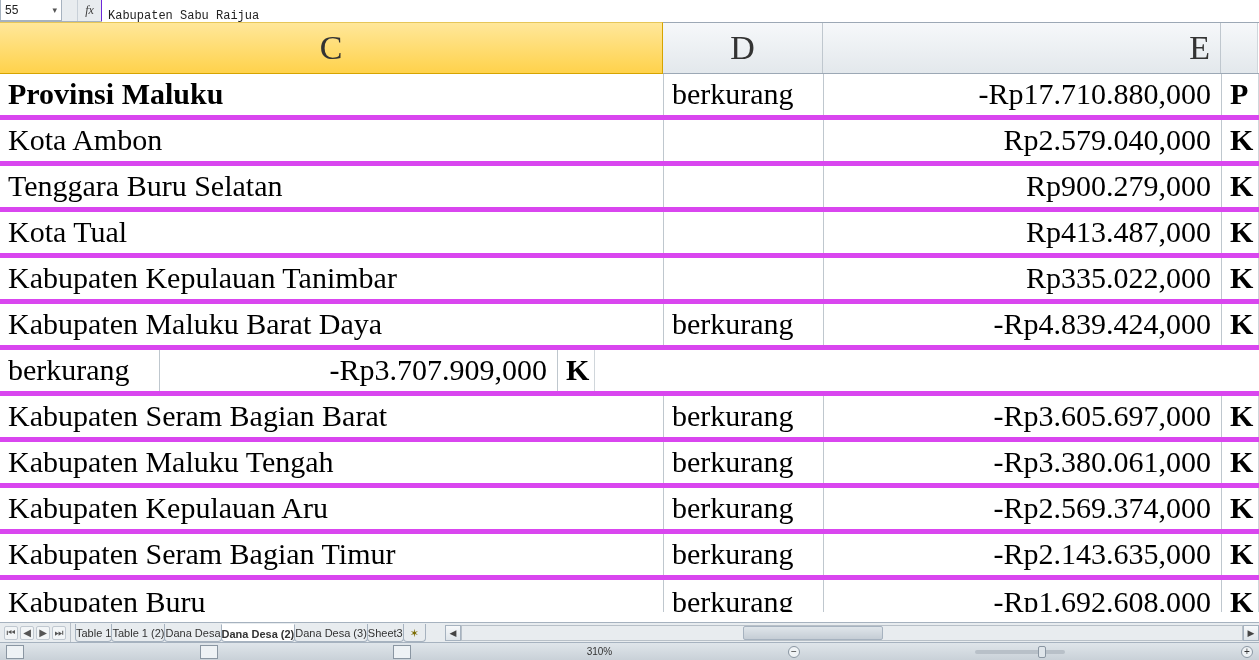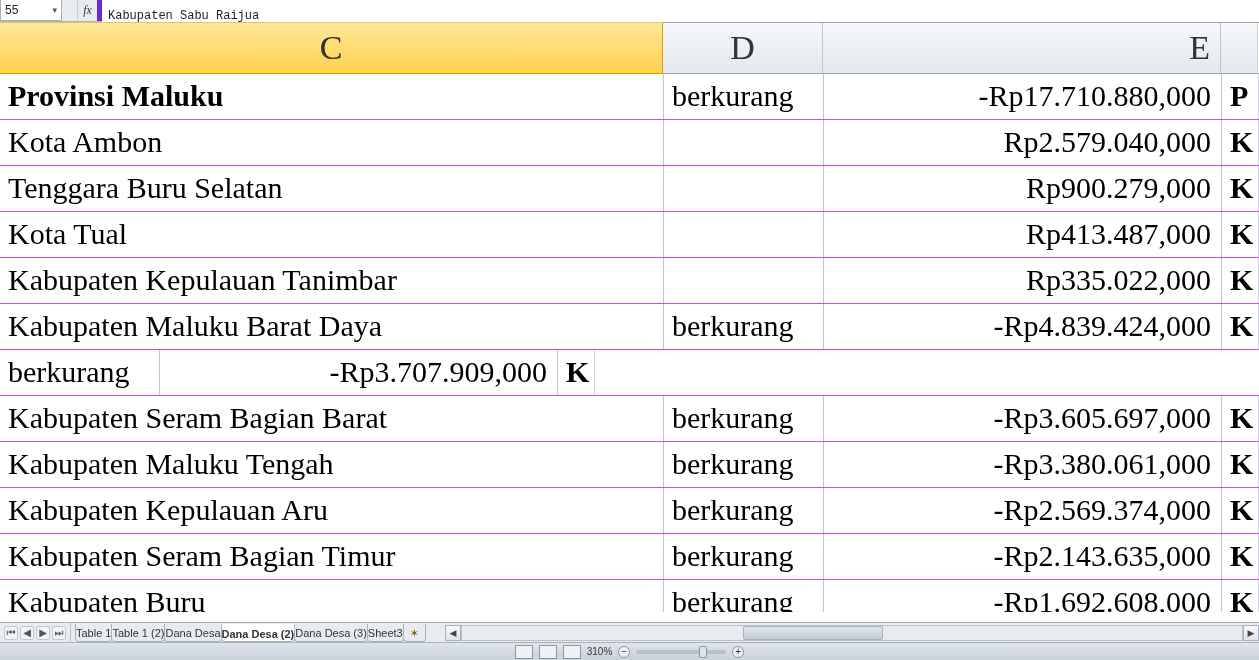--- a/index.html
+++ b/index.html
@@ -36,21 +36,21 @@
   .name-box .dd { font-size: 9px; color: #555; }
   .fb-sep { width: 16px; background: #e8ecef; border-right: 1px solid #c8d0d8; }
   .fx {
     width: 24px;
     display: flex;
     align-items: center;
     justify-content: center;
     font-style: italic;
     font-family: "Cambria Math","Times New Roman",serif;
     color: #3b3b3b;
-    border-right: 5px solid #6d28d9;
+    border-right: 1px solid #6d28d9;
     background: #e8ecef;
   }
   .formula-input {
     flex: 1;
     background: #fff;
     border: none;
     border-bottom: 1px solid #a6b2bf;
     padding: 16px 6px;
     display: flex;
     align-items: center;
@@ -89,21 +89,21 @@
     border: 1px solid #d6a400;
     border-top: 1px solid #e6c659;
     margin: -1px 0 -1px -1px;
   }
 
   
   .rows { }
   .row {
     display: flex;
     height: 46px;
-    border-bottom: 1px solid #d946ef;
+    border-bottom: 5px solid #d946ef;
   }
   .row.last { border-bottom: none; }
   .cell {
     font-size: 30px;
     color: #000;
     display: flex;
     align-items: center;
     padding: 0 8px 2px 8px;
     border-right: 1px solid #bfc7ce;
     white-space: nowrap;
@@ -211,21 +211,21 @@
 
   
   .status-bar {
     position: absolute;
     left: 0; right: 0; bottom: 0;
     height: 18px;
     background: linear-gradient(#dfe5ea,#c9d1d8);
     border-top: 1px solid #a6b2bf;
     display: flex;
     align-items: center;
-    justify-content: center;
+    justify-content: space-between;
     font-family: Tahoma, Arial, sans-serif;
     font-size: 10px;
     color: #333;
     padding: 0 6px;
     gap: 6px;
   }
   .view-btn {
     width: 18px; height: 14px;
     border: 1px solid #8a96a2;
     background: #eef2f5;

